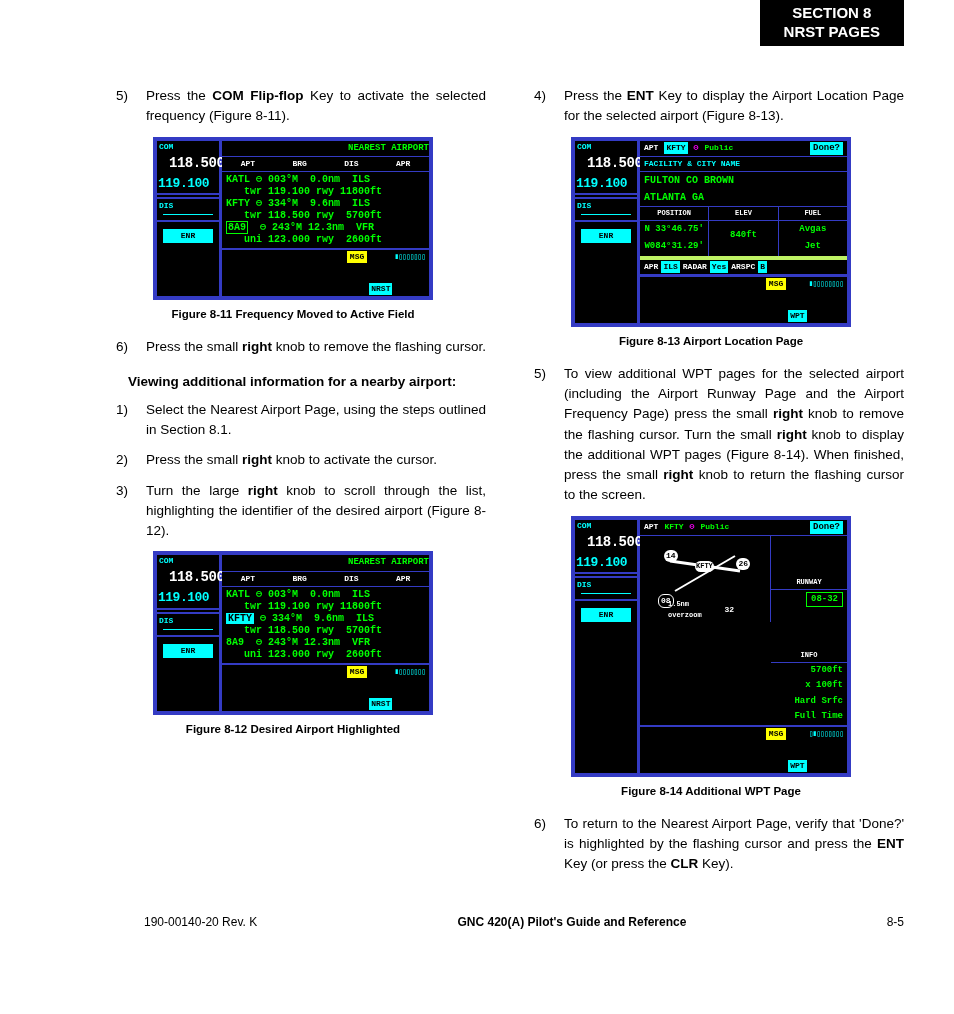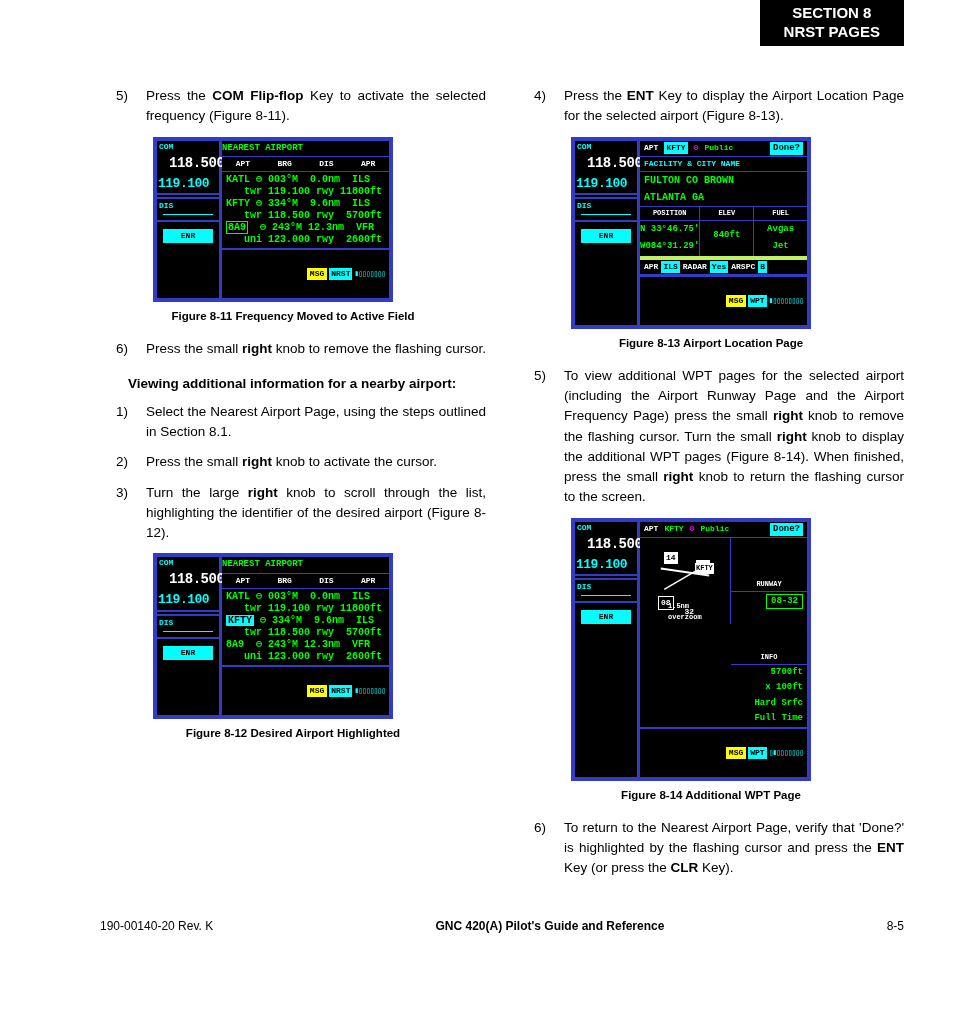--- a/index.html
+++ b/index.html
@@ -67,21 +67,21 @@
     text-align: center;
     font-weight: bold;
     font-size: 11.5px;
     margin: 6px 0 14px;
   }
   .b { font-weight: bold; }
   
   .gps {
     background: #000;
     border: 4px solid #343bc4;
-    width: 240px;
+    width: 280px;
     box-sizing: border-box;
     font-family: 'Courier New', monospace;
     font-weight: bold;
     color: #0f0;
     font-size: 10px;
     position: relative;
   }
   .gps-inner { display: flex; }
   .gps-left {
     width: 62px;
@@ -95,55 +95,55 @@
   .gps-left .active { color: #fff; font-size: 14px; padding-left: 12px; letter-spacing: -0.5px; }
   .gps-left .standby { color: #0ff; font-size: 13px; padding-left: 1px; letter-spacing: -0.5px; border-bottom: 2px solid #343bc4;}
   .gps-left .blk { border-top: 2px solid #343bc4; margin-top: 2px; padding: 1px 2px;}
   .gps-left .blk .lbl { font-size: 8px; }
   .gps-left .blk .line { border-bottom: 1px solid #0ff; margin: 2px 4px; }
   .gps-left .enr {
     background: #0ff; color: #000; font-size: 8px; padding: 1px 4px;
     margin: 6px 4px; text-align: center;
   }
   .gps-right { flex: 1; background: #000; }
-  .gps-title { color: #0f0; text-align: left; font-size: 9px; padding: 1px 0; border-bottom: 1px solid #343bc4;}
+  .gps-title { color: #0f0; text-align: right; font-size: 9px; padding: 1px 0; border-bottom: 1px solid #343bc4;}
   .gps-hdr { display:flex; justify-content: space-around; color:#fff; font-size:8px; border-bottom: 1px solid #343bc4; padding:1px 0;}
   .gps-rows { padding: 2px 4px; }
   .gps-row { white-space: pre; color:#0f0; font-size:10px; line-height: 1.2; }
   .gps-row .box { background:#000; border:1px solid #0f0; padding:0 1px; }
   .gps-row .invbox { background:#0ff; color:#000; padding: 0 2px; }
   .gps-foot {
     border-top: 2px solid #343bc4;
-    font-size: 8px; padding: 18px 0;
+    font-size: 8px; padding: 1px 0;
     display:flex; justify-content:flex-end; gap: 2px; align-items:flex-start;
     padding-right: 4px;
   }
   .gps-foot .msg { background:#ff0; color:#000; padding:0 3px; }
-  .gps-foot .tag { background:#0ff; color:#000; padding:0 2px; }
+  .gps-foot .tag { background:#0ff; color:#000; padding:0 2px;margin-top:32px; }
   .gps-foot .bars { color:#0ff; letter-spacing: -1px; }
   .footer {
     display:flex; justify-content: space-between; align-items:center;
-    font-size: 12px; margin-top: 30px;
+    font-size: 12px; margin-top: 30px; margin-left: 44px;
   }
   .footer .center { font-weight: bold; }
   
   .loc-field { color:#fff; font-size:8px; padding: 1px 4px; border-bottom:1px solid #343bc4; display:flex; gap:6px; align-items:center;}
   .loc-val { color:#0f0; font-size: 10px; padding: 1px 4px; }
   .loc-grid { display:flex; border-bottom:4px solid #bef264;}
   .loc-cell { flex:1; border-right:1px solid #343bc4; }
   .loc-cell:last-child { border-right:none; }
   .loc-cell .h { color:#fff; font-size:7px; text-align:center; padding:1px 0; border-bottom:1px solid #343bc4;}
   .loc-cell .v { color:#0f0; font-size:9px; text-align:center; padding:2px 0;}
   .done { background:#0ff; color:#000; padding:0 3px; font-size:9px; }
   .hl  { background:#0ff; color:#000; padding:0 2px; }
   .map-area {
     background:#000; flex:1; position:relative; height: 86px;
     border-right: 1px solid #343bc4;
   }
-  .map-label { position:absolute; color:#fff; font-size:8px; }
+  .map-label { position:absolute; color:#fff; font-size:8px;border-radius:6px; }
   .runway-right { width: 76px; }
   .runway-right .rhdr { color:#fff; font-size:7px; text-align:center; border-bottom:1px solid #343bc4; padding:1px 0;margin-top:40px;}
   .runway-right .rval { color:#0f0; font-size:9px; text-align:right; padding:1px 4px;}
   .runway-row .box08 { background:#000; border:1px solid #0f0; color:#0f0; padding:0 4px; font-size:9px; float:right; margin:2px 4px;}
 </style>
 </head>
 <body>
 
 <div class="page">
 

